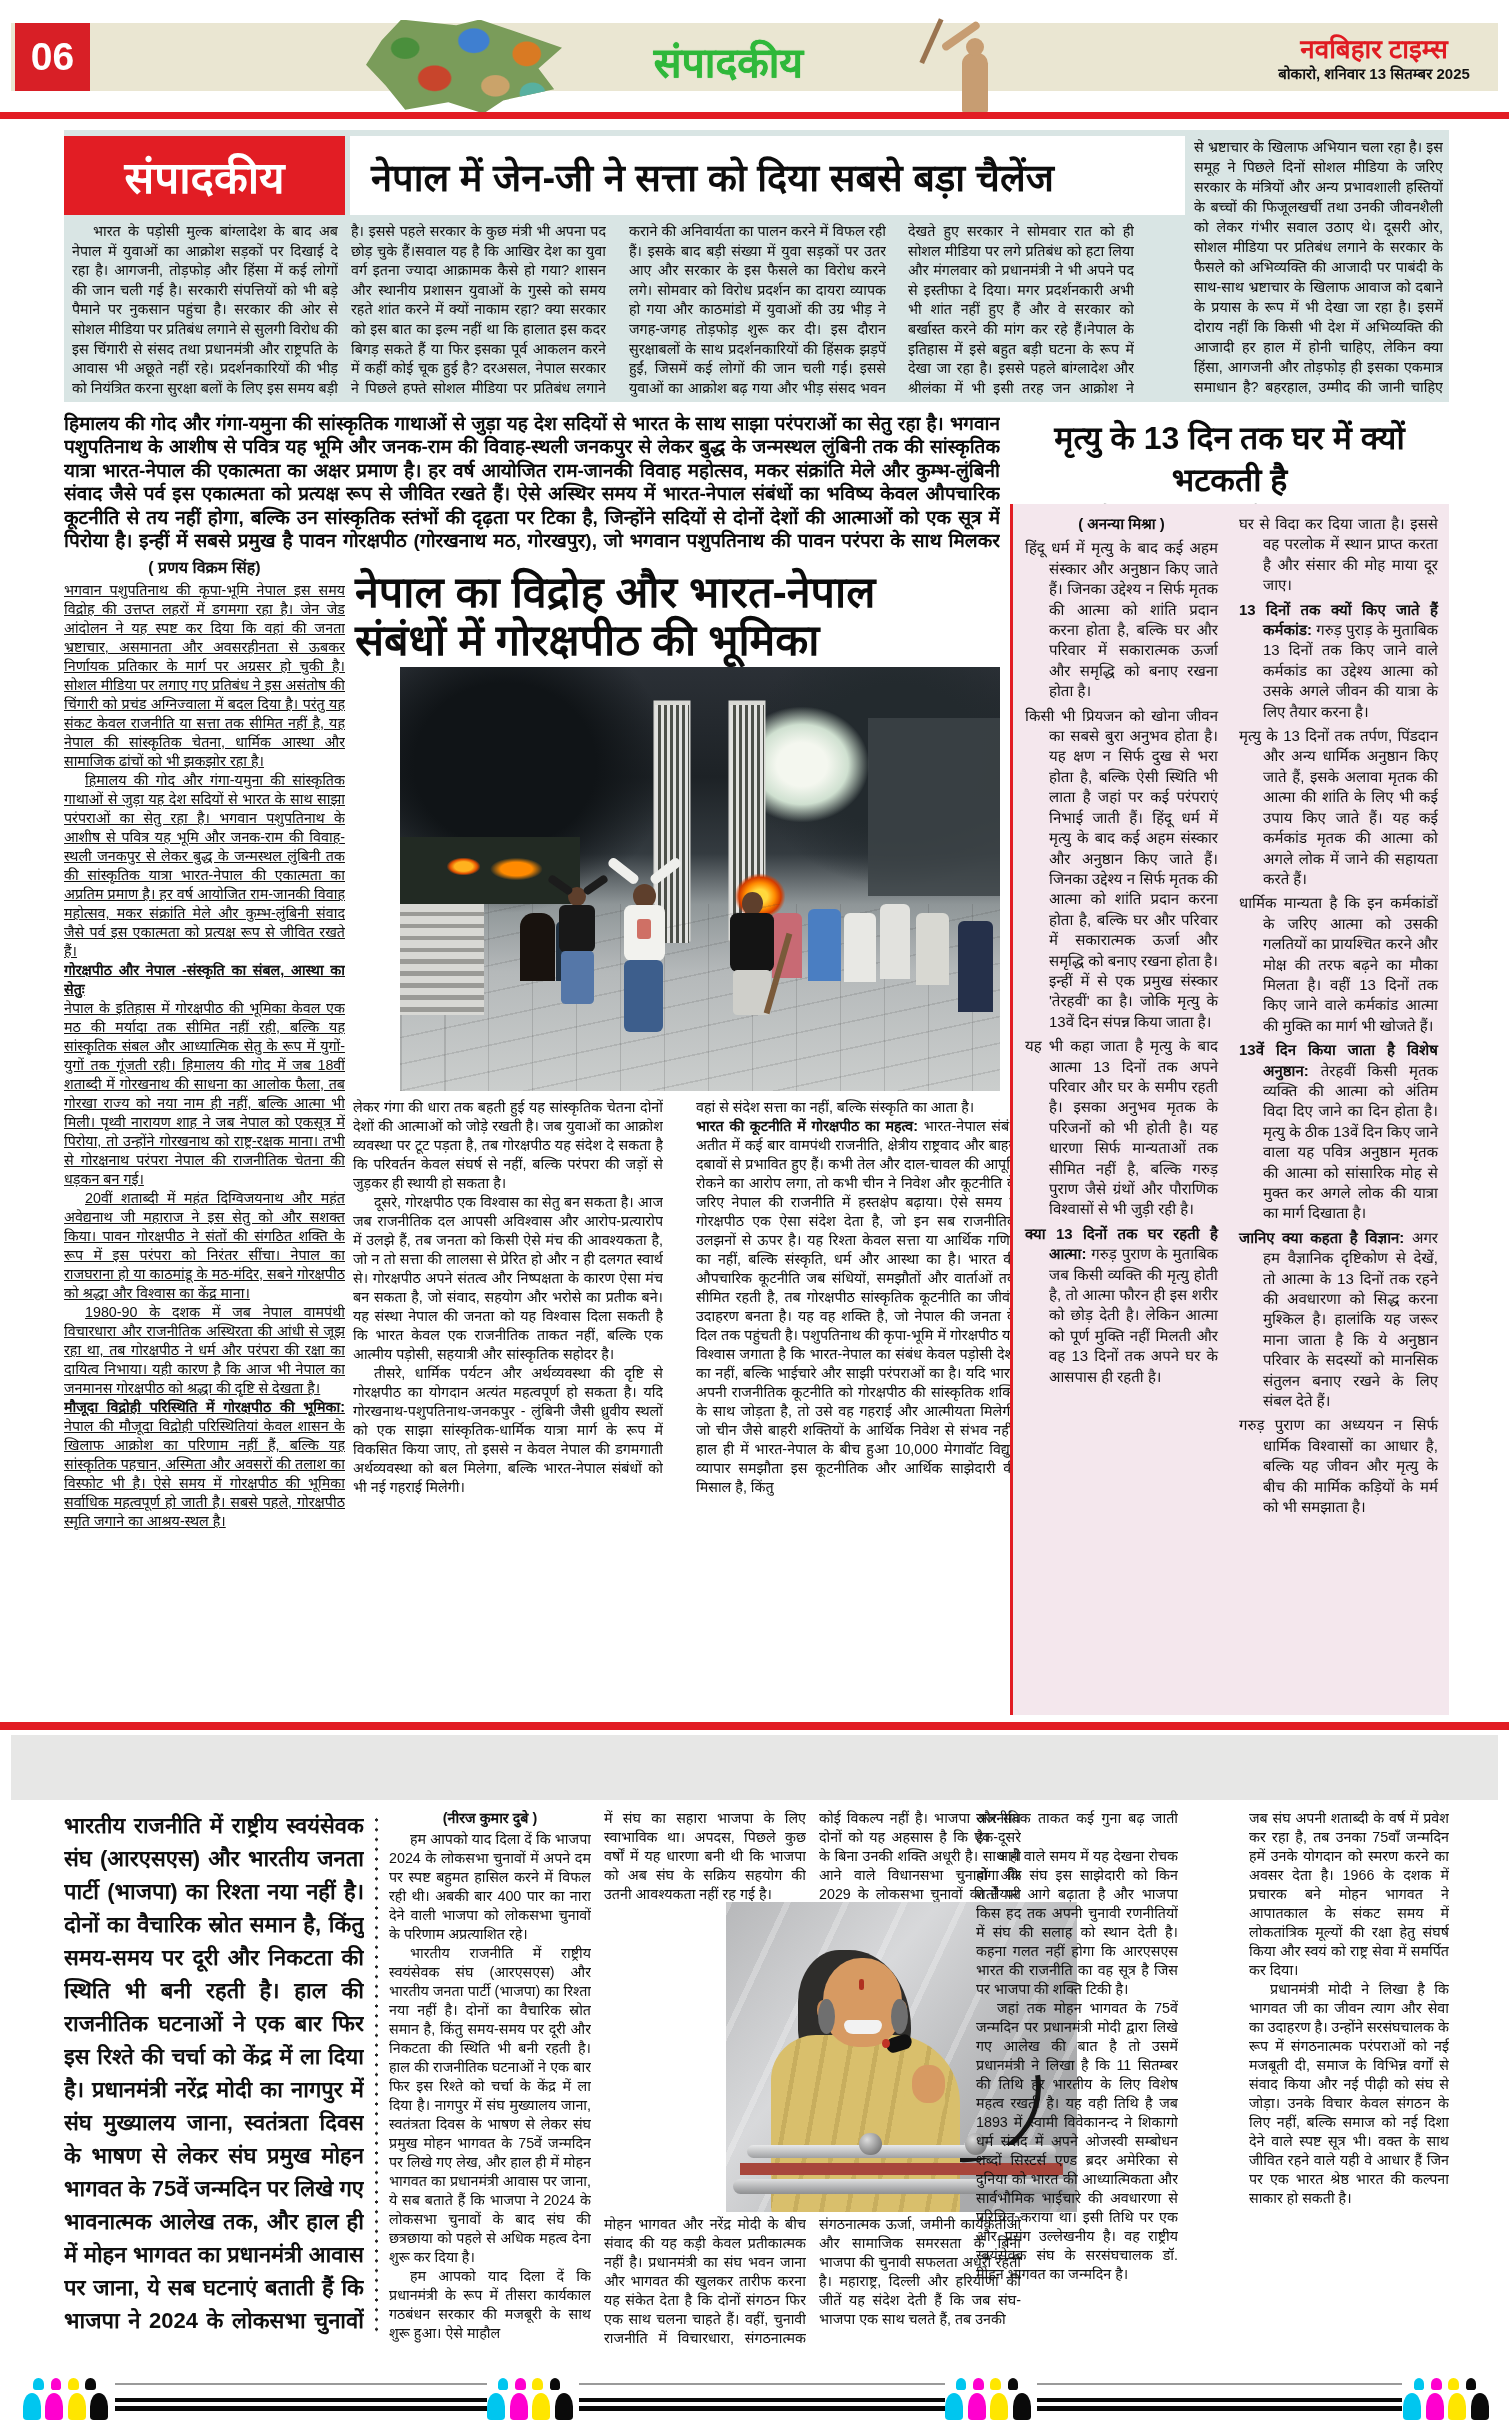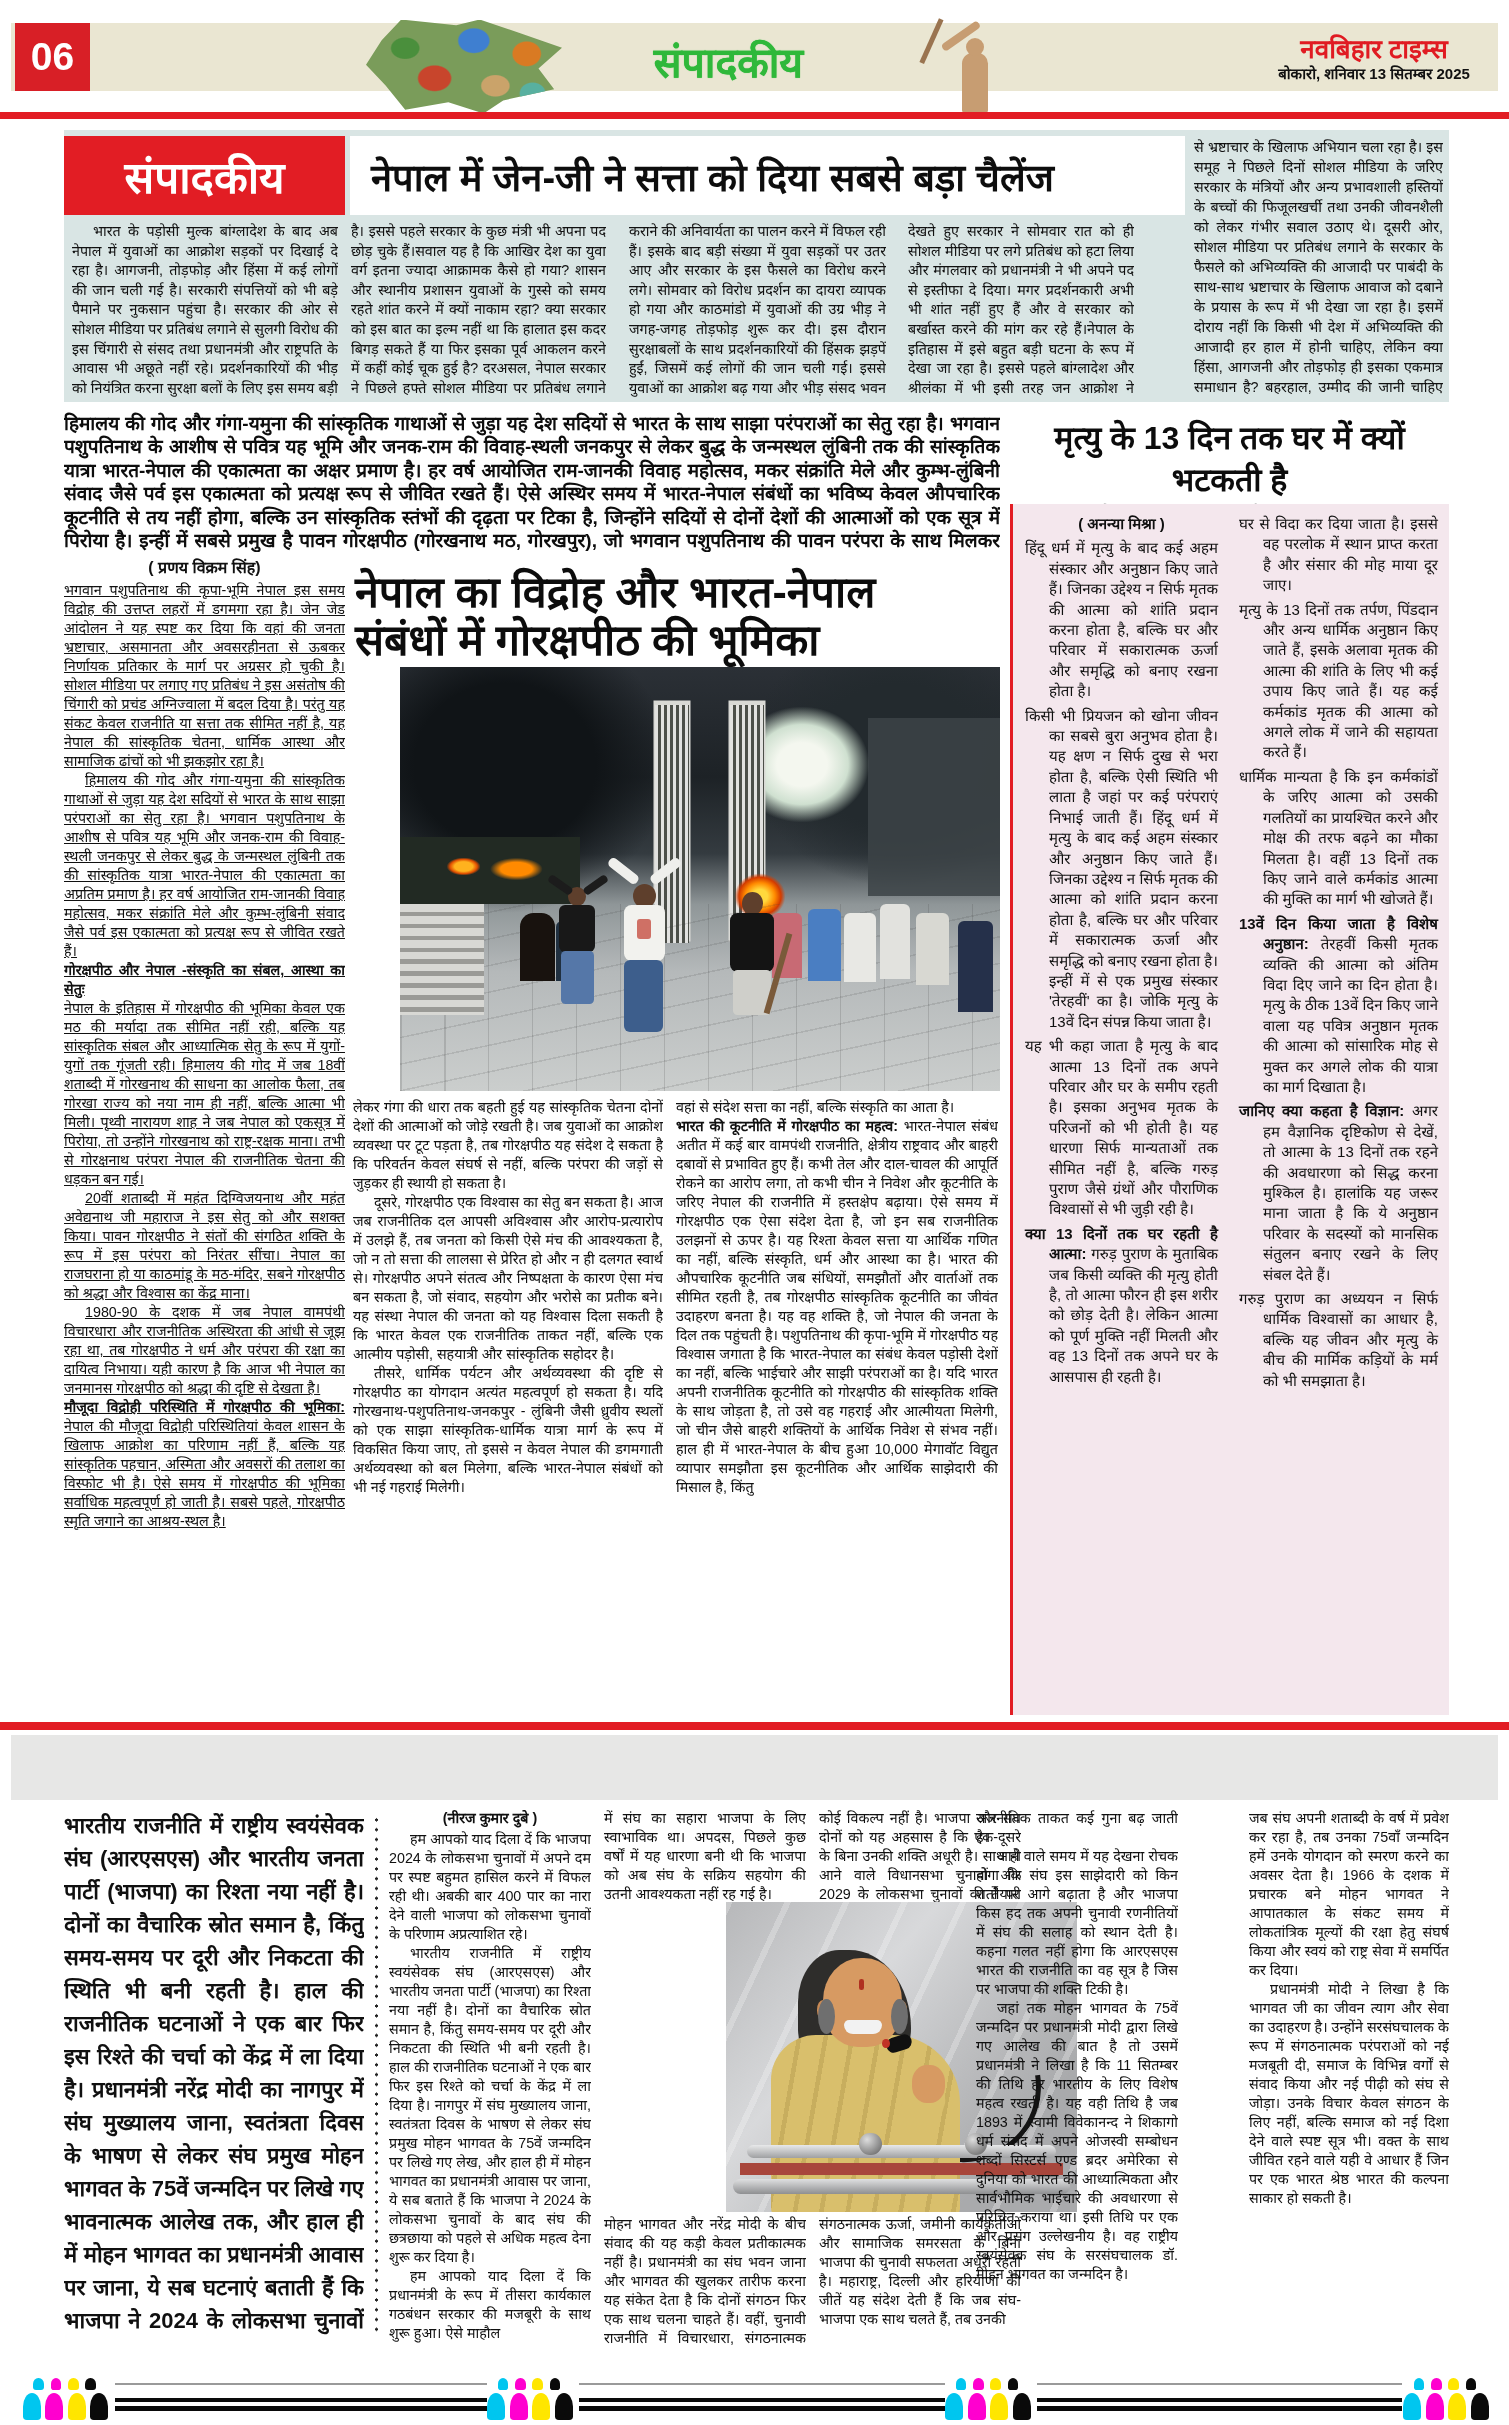--- a/index.html
+++ b/index.html
@@ -49,21 +49,21 @@
   
   .mid-intro{left:64px;top:412px;width:936px;height:140px;font-size:19px;line-height:23.4px;
       font-weight:bold;text-align:justify;color:#0d0d0d;overflow:hidden;}
   
   .byline{position:absolute;font-weight:bold;font-size:16px;color:#111;text-align:center;}
   .g-byline{left:64px;top:556px;width:281px;}
   .g-col1{left:64px;top:581px;width:281px;height:1132px;line-height:19px;text-decoration:underline;}
   .g-headline{left:355px;top:568px;width:645px;text-align:left;color:#0c0c0c;
       font-size:43px;line-height:48px;font-weight:bold;}
   .g-colA{left:353px;top:1098px;width:310px;height:615px;line-height:19px;}
-  .g-colB{left:676px;top:1098px;width:322px;height:615px;line-height:19px;}
+  .g-colB{left:696px;top:1098px;width:322px;height:615px;line-height:19px;}
   .subline{font-weight:bold;}
   
   .protest{left:400px;top:667px;width:600px;height:424px;overflow:hidden;
      background:linear-gradient(180deg,#2b3036 0%,#1d2226 26%,#343b40 44%,#8f9698 56%,#b5b9ba 72%,#cbcecd 100%);}
   .pv-smoke1{position:absolute;left:-10%;top:-12%;width:55%;height:70%;background:radial-gradient(closest-side,#101417 55%,rgba(16,20,23,0));}
   .pv-smoke2{position:absolute;right:-8%;top:-10%;width:50%;height:62%;background:radial-gradient(closest-side,#232a2e 55%,rgba(35,42,46,0));}
   .pv-bldg-l{position:absolute;left:0;top:40%;width:30%;height:16%;background:#222a23;}
   .pv-fire-l{position:absolute;left:4%;top:41%;width:22%;height:12%;
      background:radial-gradient(22.6px 12px at 30% 50%,#ffb21e 0 40%,#e04e00 60%,rgba(224,78,0,0) 75%),
                 radial-gradient(35px 15px at 70% 55%,#ff8a00 0 45%,rgba(224,78,0,0) 75%);}
@@ -265,20 +265,21 @@
   <div class="abs pink-body"></div>
   <div class="garud ga">
     <p class="byl">( अनन्या मिश्रा )</p>
     <p>हिंदू धर्म में मृत्यु के बाद कई अहम संस्कार और अनुष्ठान किए जाते हैं। जिनका उद्देश्य न सिर्फ मृतक की आत्मा को शांति प्रदान करना होता है, बल्कि घर और परिवार में सकारात्मक ऊर्जा और समृद्धि को बनाए रखना होता है।</p>
     <p>किसी भी प्रियजन को खोना जीवन का सबसे बुरा अनुभव होता है। यह क्षण न सिर्फ दुख से भरा होता है, बल्कि ऐसी स्थिति भी लाता है जहां पर कई परंपराएं निभाई जाती हैं। हिंदू धर्म में मृत्यु के बाद कई अहम संस्कार और अनुष्ठान किए जाते हैं। जिनका उद्देश्य न सिर्फ मृतक की आत्मा को शांति प्रदान करना होता है, बल्कि घर और परिवार में सकारात्मक ऊर्जा और समृद्धि को बनाए रखना होता है। इन्हीं में से एक प्रमुख संस्कार 'तेरहवीं' का है। जोकि मृत्यु के 13वें दिन संपन्न किया जाता है।</p>
     <p>यह भी कहा जाता है मृत्यु के बाद आत्मा 13 दिनों तक अपने परिवार और घर के समीप रहती है। इसका अनुभव मृतक के परिजनों को भी होती है। यह धारणा सिर्फ मान्यताओं तक सीमित नहीं है, बल्कि गरुड़ पुराण जैसे ग्रंथों और पौराणिक विश्वासों से भी जुड़ी रही है।</p>
     <p><b class="lead">क्या 13 दिनों तक घर रहती है आत्मा:</b><span> गरुड़ पुराण के मुताबिक जब किसी व्यक्ति की मृत्यु होती है, तो आत्मा फौरन ही इस शरीर को छोड़ देती है। लेकिन आत्मा को पूर्ण मुक्ति नहीं मिलती और वह 13 दिनों तक अपने घर के आसपास ही रहती है।</span></p>
   </div>
   <div class="garud gb">
     <p>घर से विदा कर दिया जाता है। इससे वह परलोक में स्थान प्राप्त करता है और संसार की मोह माया दूर जाए।</p>
+    <p><b class="lead">13 दिनों तक क्यों किए जाते हैं कर्मकांड:</b><span> गरुड़ पुराड़ के मुताबिक 13 दिनों तक किए जाने वाले कर्मकांड का उद्देश्य आत्मा को उसके अगले जीवन की यात्रा के लिए तैयार करना है।</span></p>
     <p>मृत्यु के 13 दिनों तक तर्पण, पिंडदान और अन्य धार्मिक अनुष्ठान किए जाते हैं, इसके अलावा मृतक की आत्मा की शांति के लिए भी कई उपाय किए जाते हैं। यह कई कर्मकांड मृतक की आत्मा को अगले लोक में जाने की सहायता करते हैं।</p>
     <p>धार्मिक मान्यता है कि इन कर्मकांडों के जरिए आत्मा को उसकी गलतियों का प्रायश्चित करने और मोक्ष की तरफ बढ़ने का मौका मिलता है। वहीं 13 दिनों तक किए जाने वाले कर्मकांड आत्मा की मुक्ति का मार्ग भी खोजते हैं।</p>
     <p><b class="lead">13वें दिन किया जाता है विशेष अनुष्ठान:</b><span> तेरहवीं किसी मृतक व्यक्ति की आत्मा को अंतिम विदा दिए जाने का दिन होता है। मृत्यु के ठीक 13वें दिन किए जाने वाला यह पवित्र अनुष्ठान मृतक की आत्मा को सांसारिक मोह से मुक्त कर अगले लोक की यात्रा का मार्ग दिखाता है।</span></p>
     <p><b class="lead">जानिए क्या कहता है विज्ञान:</b><span> अगर हम वैज्ञानिक दृष्टिकोण से देखें, तो आत्मा के 13 दिनों तक रहने की अवधारणा को सिद्ध करना मुश्किल है। हालांकि यह जरूर माना जाता है कि ये अनुष्ठान परिवार के सदस्यों को मानसिक संतुलन बनाए रखने के लिए संबल देते हैं।</span></p>
     <p>गरुड़ पुराण का अध्ययन न सिर्फ धार्मिक विश्वासों का आधार है, बल्कि यह जीवन और मृत्यु के बीच की मार्मिक कड़ियों के मर्म को भी समझाता है।</p>
   </div>
 
   <div class="abs rule-red2"></div>
   <div class="abs b-strip"></div>
 

